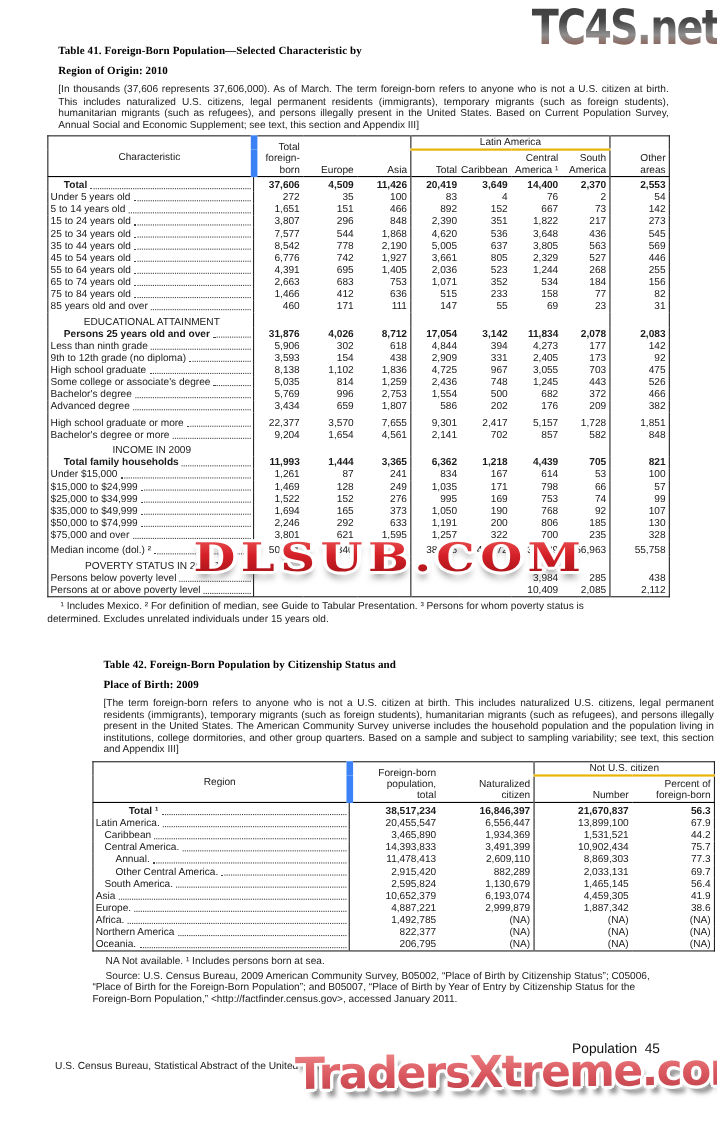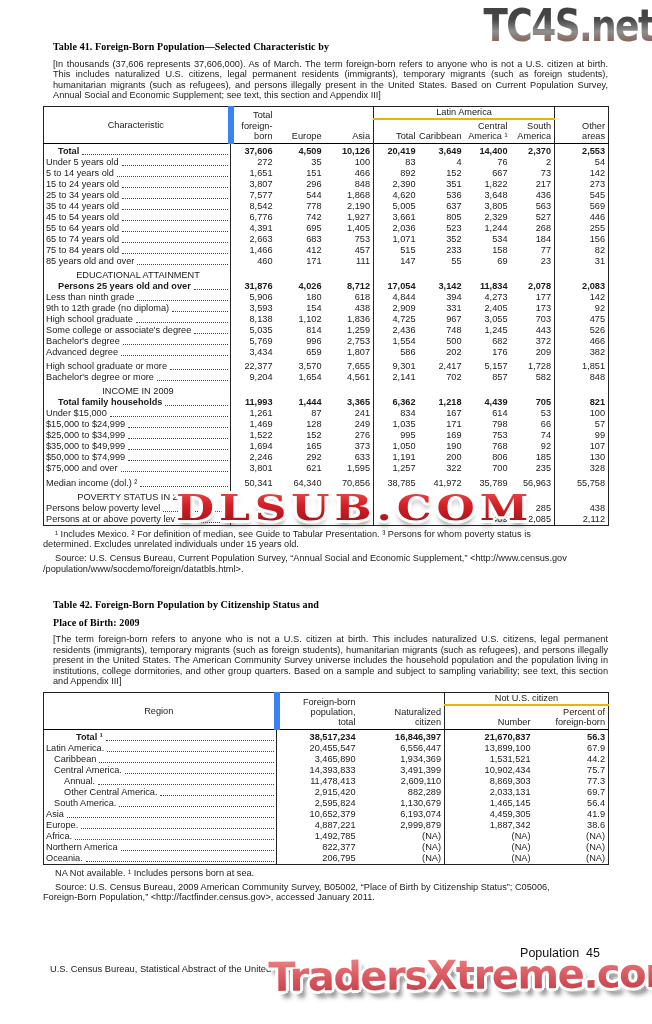--- a/index.html
+++ b/index.html
@@ -69,20 +69,21 @@
 </head>
 <body>
 
 <div class="page">
 
   <div class="wm wm-top">TC4S.net</div>
 
   <div class="content" style="top:38px;">
     <div class="tbl-title">
       <div>Table 41. Foreign-Born Population—Selected Characteristic by</div>
+      <div>Region of Origin: 2010</div>
     </div>
     <div class="headnote">[In thousands (37,606 represents 37,606,000). As of March. The term foreign-born refers to anyone who is not a U.S. citizen at birth. This includes naturalized U.S. citizens, legal permanent residents (immigrants), temporary migrants (such as foreign students), humanitarian migrants (such as refugees), and persons illegally present in the United States. Based on Current Population Survey, Annual Social and Economic Supplement; see text, this section and Appendix III]</div>
 
     <table>
       <colgroup>
         <col style="width:187px">
           <col style="width:45px">
           <col style="width:49px">
         <col style="width:49px">
           <col style="width:45px">
@@ -115,21 +116,21 @@
       <tbody>
           <tr class="b">
             <td class="c-lab">
               <div class="lab">
                 <span class="txt" style="padding-left: 12px;">Total</span>
                 <span class="dots"></span>
               </div>
             </td>
             <td class="c-n">37,606</td>
             <td class="c-n">4,509</td>
-            <td class="c-n">10,126</td>
+            <td class="c-n">11,426</td>
             <td class="c-n vl">20,419</td>
             <td class="c-n">3,649</td>
             <td class="c-n">14,400</td>
             <td class="c-n">2,370</td>
             <td class="c-n vl">2,553</td>
           </tr>
           <tr>
             <td class="c-lab">
               <div class="lab">
                 <span class="txt">Under 5 years old</span>
@@ -259,21 +260,21 @@
           </tr>
           <tr>
             <td class="c-lab">
               <div class="lab">
                 <span class="txt">75 to 84 years old</span>
                 <span class="dots"></span>
               </div>
             </td>
             <td class="c-n">1,466</td>
             <td class="c-n">412</td>
-            <td class="c-n">457</td>
+            <td class="c-n">636</td>
             <td class="c-n vl">515</td>
             <td class="c-n">233</td>
             <td class="c-n">158</td>
             <td class="c-n">77</td>
             <td class="c-n vl">82</td>
           </tr>
           <tr>
             <td class="c-lab">
               <div class="lab">
                 <span class="txt">85 years old and over</span>
@@ -317,21 +318,21 @@
             <td class="c-n vl">2,083</td>
           </tr>
           <tr>
             <td class="c-lab">
               <div class="lab">
                 <span class="txt">Less than ninth grade</span>
                 <span class="dots"></span>
               </div>
             </td>
             <td class="c-n">5,906</td>
-            <td class="c-n">180</td>
+            <td class="c-n">302</td>
             <td class="c-n">618</td>
             <td class="c-n vl">4,844</td>
             <td class="c-n">394</td>
             <td class="c-n">4,273</td>
             <td class="c-n">177</td>
             <td class="c-n vl">142</td>
           </tr>
           <tr>
             <td class="c-lab">
               <div class="lab">
@@ -626,30 +627,26 @@
             <td class="c-n">2,085</td>
             <td class="c-n vl">2,112</td>
           </tr>
         </tbody>
     </table>
 
     <div class="footnotes">
         <div class="ind">¹ Includes Mexico. ² For definition of median, see Guide to Tabular Presentation. ³ Persons for whom poverty status is</div>
         <div>determined. Excludes unrelated individuals under 15 years old.</div>
       </div>
-    <div class="footnotes">
-        <div class="ind">Source: U.S. Census Bureau, Current Population Survey, “Annual Social and Economic Supplement,” &lt;http://www.census.gov</div>
-        <div>/population/www/socdemo/foreign/datatbls.html&gt;.</div>
-      </div>
   </div>
 
   <div class="wm-mid-halo">DLSUB.COM</div>
   <div class="wm wm-mid">DLSUB.COM</div>
 
-  <div class="content" style="top:596px;">
+  <div class="content" style="top:596px;margin-left:41px;">
     <div class="tbl-title">
       <div>Table 42. Foreign-Born Population by Citizenship Status and</div>
       <div>Place of Birth: 2009</div>
     </div>
     <div class="headnote">[The term foreign-born refers to anyone who is not a U.S. citizen at birth. This includes naturalized U.S. citizens, legal permanent residents (immigrants), temporary migrants (such as foreign students), humanitarian migrants (such as refugees), and persons illegally present in the United States. The American Community Survey universe includes the household population and the population living in institutions, college dormitories, and other group quarters. Based on a sample and subject to sampling variability; see text, this section and Appendix III]</div>
 
     <table>
       <colgroup>
         <col style="width:233px">
           <col style="width:82px">
@@ -819,20 +816,21 @@
             <td class="c-n">(NA)</td>
           </tr>
         </tbody>
     </table>
 
     <div class="footnotes">
         <div class="ind">NA Not available. ¹ Includes persons born at sea.</div>
       </div>
     <div class="footnotes">
         <div class="ind">Source: U.S. Census Bureau, 2009 American Community Survey, B05002, “Place of Birth by Citizenship Status”; C05006,</div>
+        <div>“Place of Birth for the Foreign-Born Population”; and B05007, “Place of Birth by Year of Entry by Citizenship Status for the</div>
         <div>Foreign-Born Population,” &lt;http://factfinder.census.gov&gt;, accessed January 2011.</div>
       </div>
   </div>
 
   <div class="page-number">Population  45</div>
   <div class="credit-line">U.S. Census Bureau, Statistical Abstract of the United States: 2012</div>
 
   <div class="wm-bot-halo">TradersXtreme.com</div>
   <div class="wm wm-bot">TradersXtreme.com</div>
 

